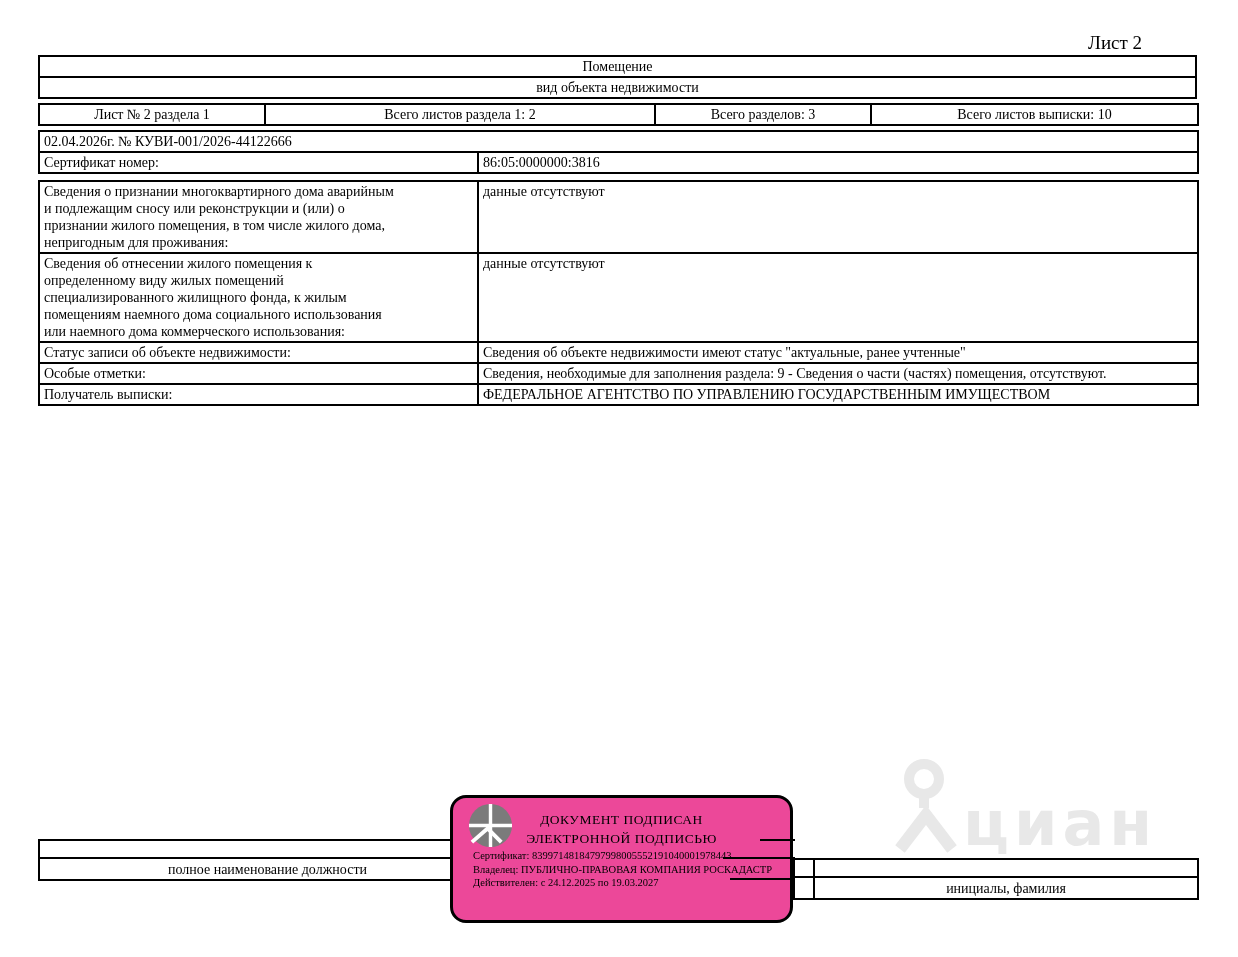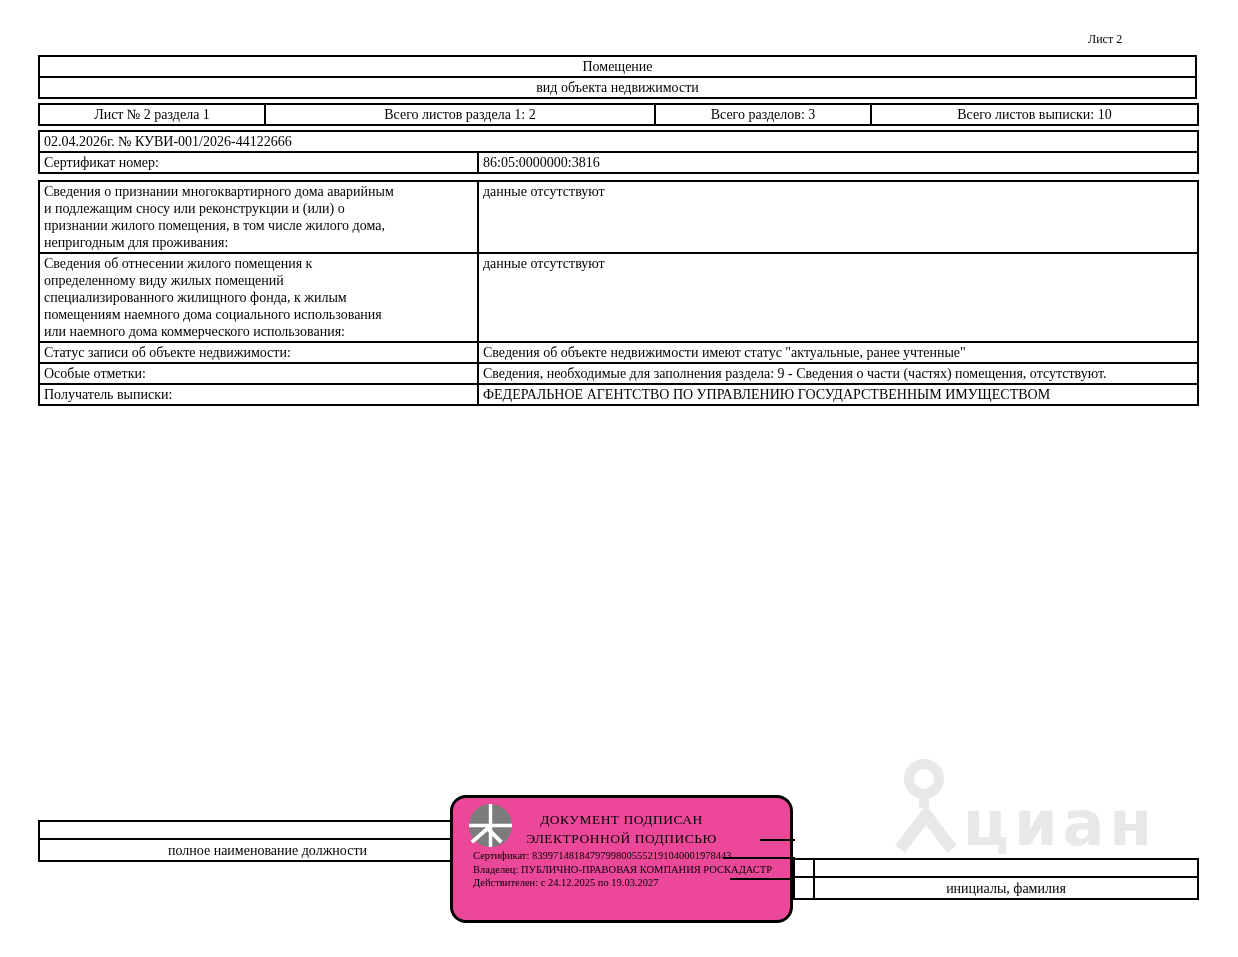--- a/index.html
+++ b/index.html
@@ -10,38 +10,38 @@
   }
   .abs { position:absolute; }
   table { border-collapse:collapse; table-layout:fixed;padding-left:48px; }
   td {
     border:2px solid #000; font-size:14px; line-height:17px;
     padding:1px 4px; vertical-align:top; word-wrap:break-word;
   }
   .z1 { z-index:1; }
 
   
-  .sheet-label { top:32px; left:1088px; font-size:12px; z-index:1; }
+  .sheet-label { top:32px; left:1088px; font-size:19px; z-index:1; }
 
   
   .tbl-type  { top:55px;  left:38px; width:1159px; }
   .tbl-type td { text-align:center; vertical-align:middle; height:16px; }
   .tbl-sheets { top:103px; left:38px; width:1159px; }
   .tbl-sheets td { text-align:center; vertical-align:middle; height:16px; }
   .tbl-meta  { top:130px; left:38px; width:1159px; }
   .tbl-meta td { height:16px;margin-left:12px; }
   .tbl-details { top:180px; left:38px; width:1159px;border-radius:19px; }
 
   .col-l { padding-right:75px; }
   .col-r { padding-right:80px;font-family:Liberation Serif, serif; }
   .row-status td { height:17px; }
   .row-recipient td { height:17px; }
 
   
-  .tbl-sig-left  { top:820px; left:38px;  width:459px; }
+  .tbl-sig-left  { top:839px; left:38px;  width:459px; }
   .tbl-sig-right { top:839px; left:793px; width:404px;margin-top:19px; }
   .sig-empty td { height:14px; }
   .sig-caption td { height:18px; text-align:center; vertical-align:middle; }
 
   
   .watermark { top:752px; left:893px; z-index:0; }
 
   
   .stamp {
     left:450px; top:795px; width:343px; height:128px; box-sizing:border-box;

